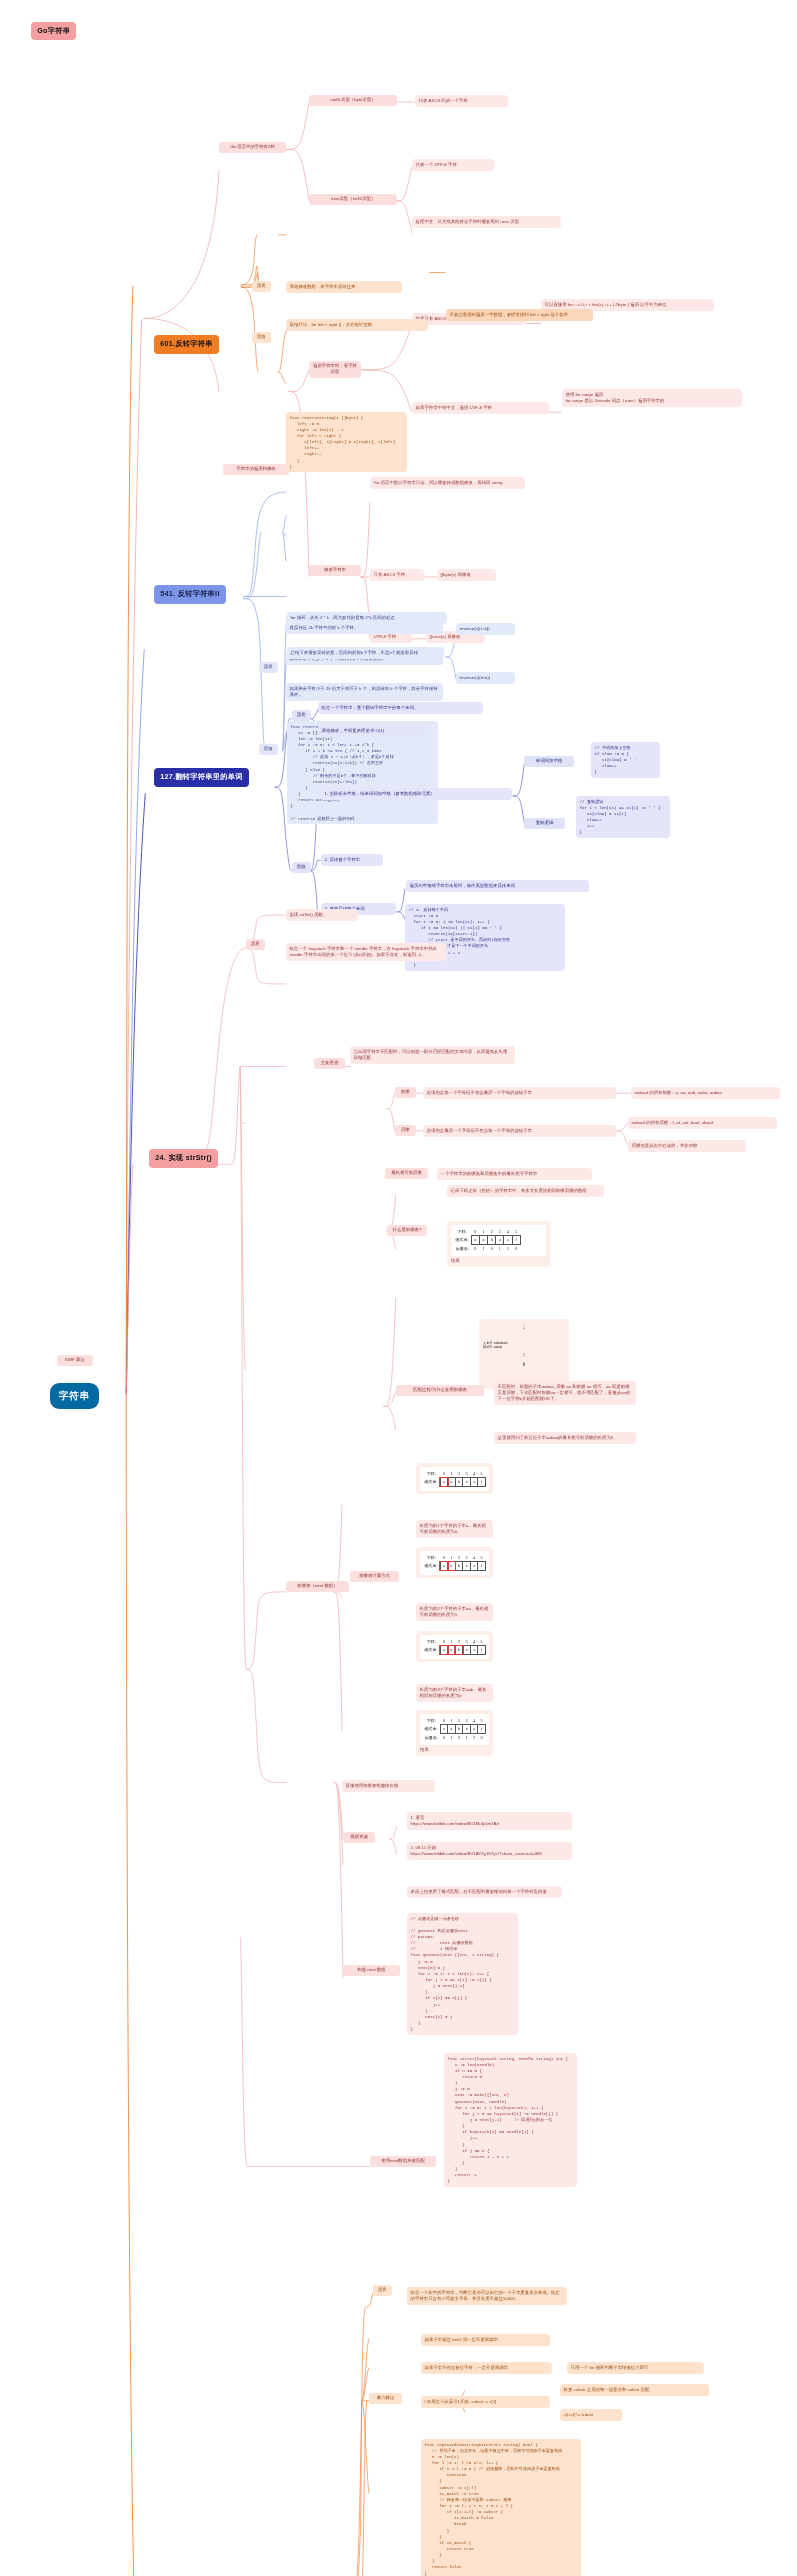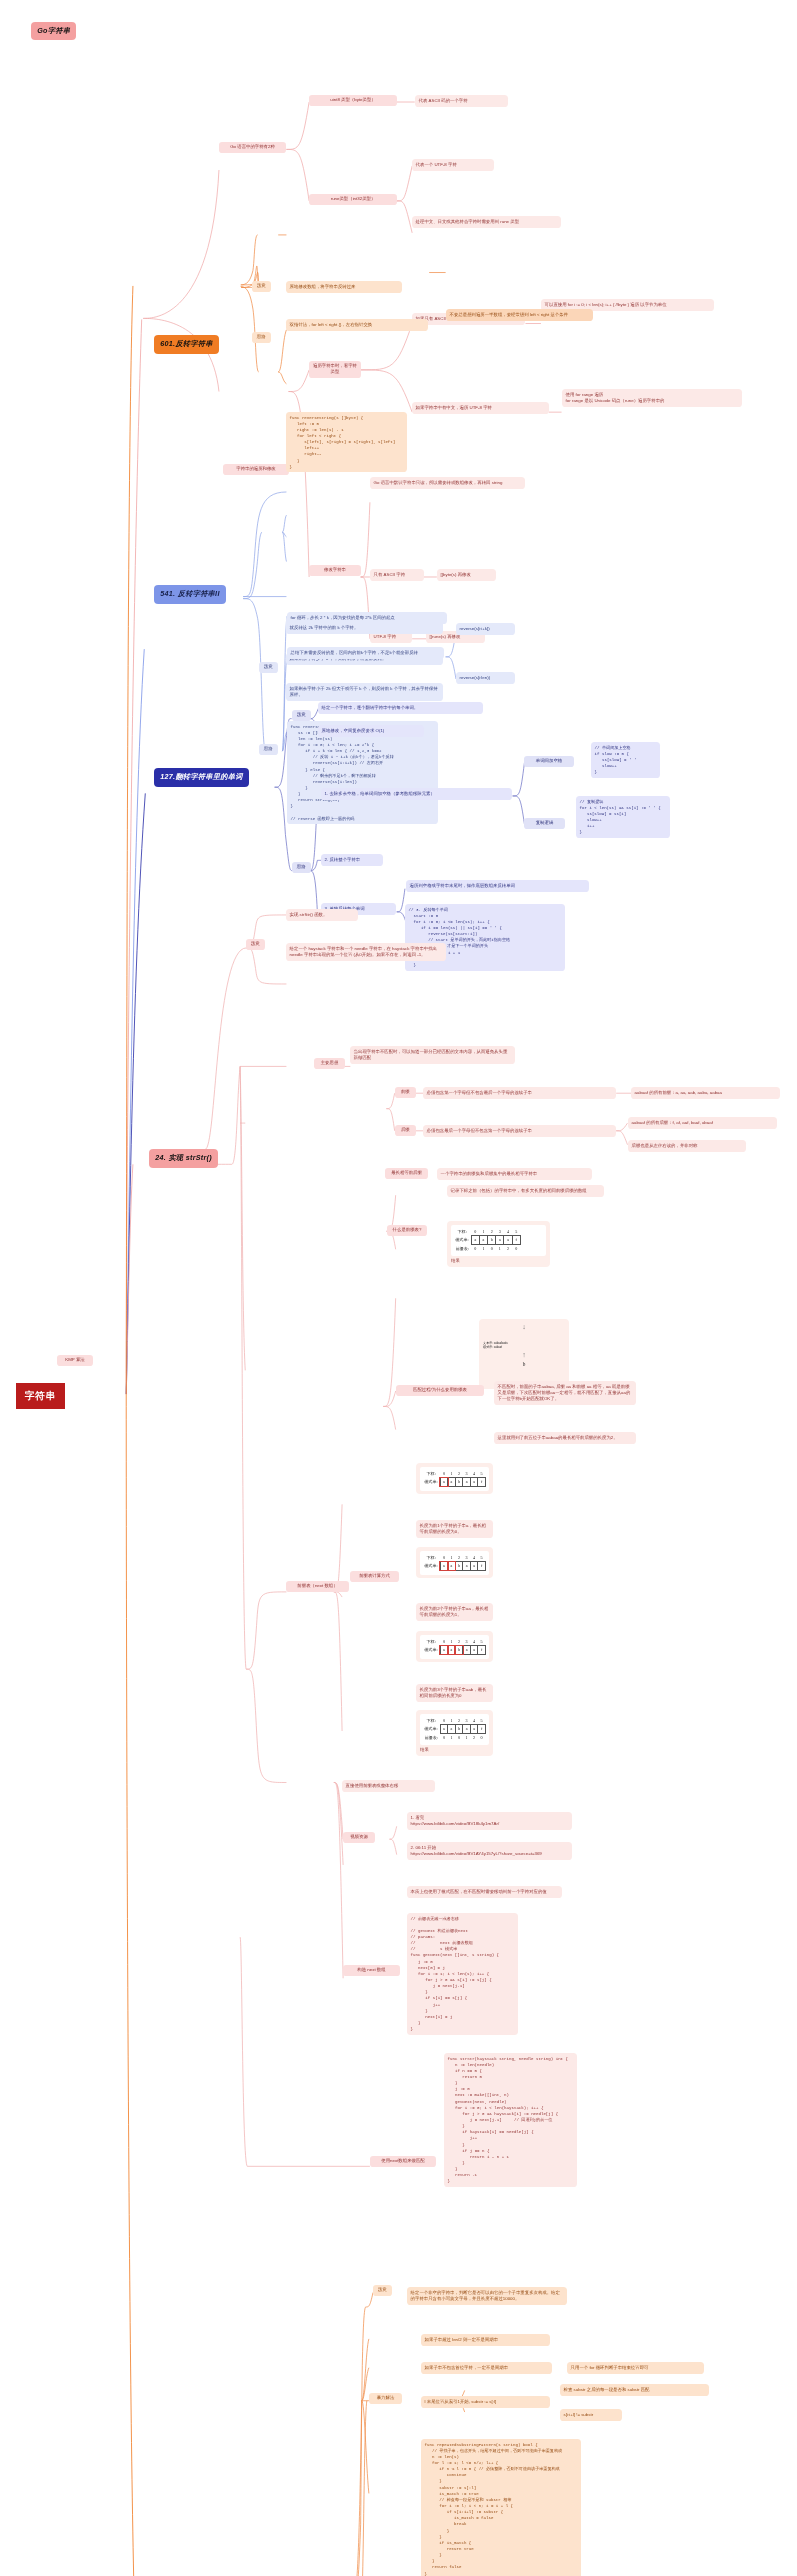--- a/index.html
+++ b/index.html
@@ -8,26 +8,26 @@
     width:797px; height:3174px; position:relative; overflow:hidden;
     font-family:"Liberation Sans","DejaVu Sans",sans-serif;
   }
   #canvas { position:absolute; inset:0; }
   svg.links { position:absolute; left:0; top:0; width:797px; height:3174px; pointer-events:none; }
 
   .node { position:absolute; border-radius:3.6px; padding:2.1px 3.6px; line-height:1.45;
           white-space:pre-wrap; word-break:break-word; }
 
   
-  .n-root { background:#b91c1c; color:#ffffff; font-weight:bold; font-size:9.8px;
-            border-radius:0; padding:5.7px 9.3px; letter-spacing:0.5px; }
+  .n-root { background:#0369a1; color:#ffffff; font-weight:bold; font-size:9.8px;
+            border-radius:9px; padding:5.7px 9.3px; letter-spacing:0.5px;margin-left:34px; }
 
   
   .n-main { font-weight:bold; font-size:7.2px; color:#111; border-radius:4.1px; padding:4.1px 6.2px;
-            letter-spacing:0.3px;font-style:italic; }
+            letter-spacing:0.3px; }
   .n-main.pink-strong { background:#f4a0a0; }
   .n-main.orange-strong { background:#f07c24; }
   .n-main.blue-strong { background:#7d95e8; color:#17204a; }
   .n-main.indigo-strong { background:#2a2fa8; color:#ffffff; }
 
   
   .n-chip { font-size:4.4px; border-radius:3.1px; padding:2.1px 3.1px; text-align:center; }
   .pink-chip { background:#fbdede; color:#8c2d2d; }
   .orange-chip { background:#fde3cd; color:#9a4d12; }
   .blue-chip { background:#e2e6f8; color:#2f3a77; }

